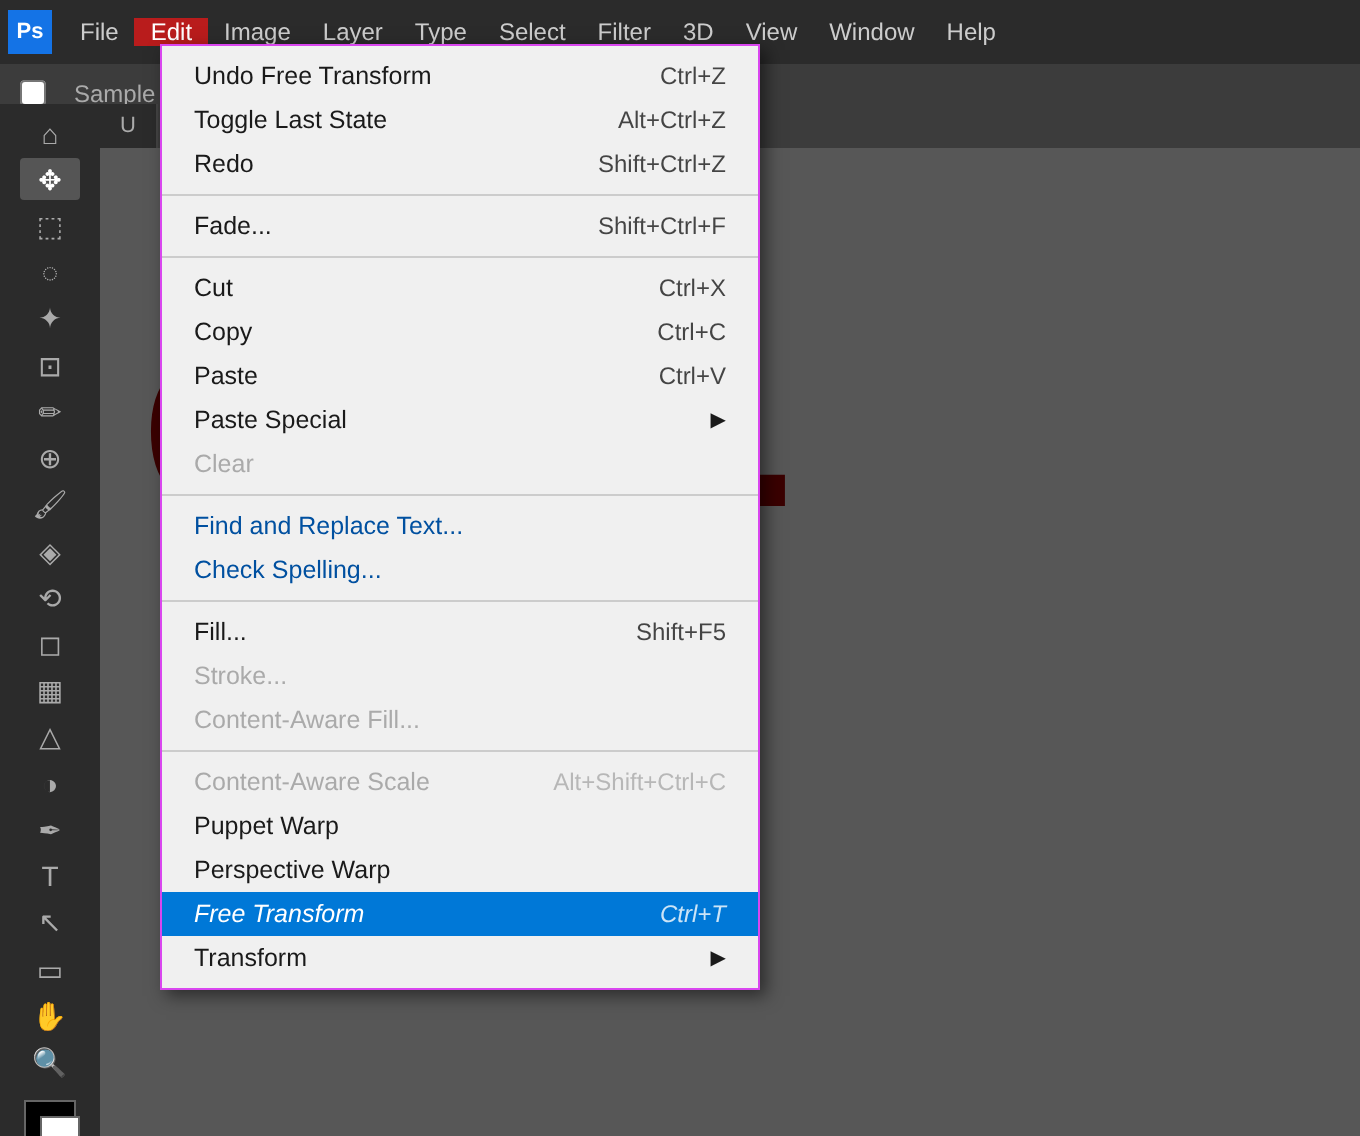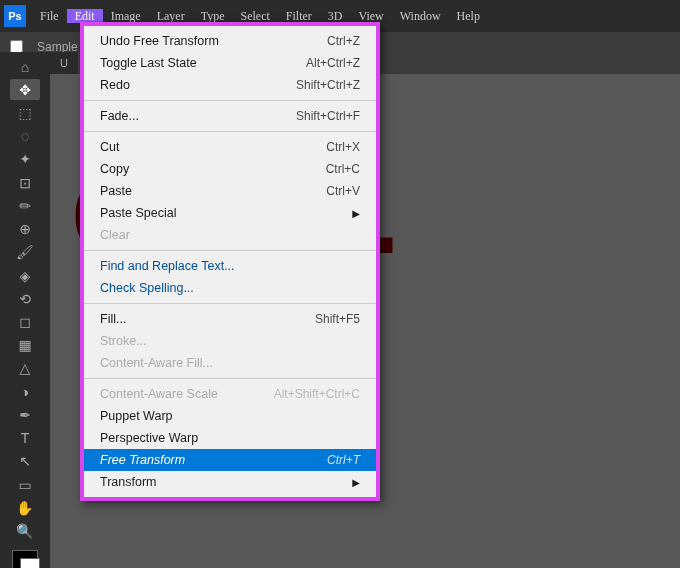--- a/index.html
+++ b/index.html
@@ -36,28 +36,27 @@
       color: white;
     }
     .menu-bar-item {
       color: #ccc;
       padding: 2px 8px;
       font-size: 12px;
       cursor: pointer;
       height: 14px;
       display: flex;
       align-items: center;
-      font-family: Liberation Serif, serif;
     }
     .menu-bar-item:hover, .menu-bar-item.active {
       background: #444;
       color: white;
     }
     .menu-bar-item.active {
-      background: #8b5cf6;
+      background: #b91c1c;
     }
 
     
     .options-bar {
       height: 30px;
       background: #3c3c3c;
       display: flex;
       align-items: center;
       padding: 0 10px;
       border-bottom: 1px solid #2a2a2a;
@@ -142,21 +141,21 @@
       top: 50px;
     }
 
     
     .dropdown-menu {
       position: absolute;
       top: 22px;
       left: 80px;
       width: 300px;
       background: #f0f0f0;
-      border: 4px solid #d946ef;
+      border: 1px solid #d946ef;
       box-shadow: 3px 3px 8px rgba(0,0,0,0.5);
       z-index: 200;
       padding: 4px 0;
     }
     .menu-item {
       display: flex;
       align-items: center;
       justify-content: space-between;
       padding: 3px 16px 3px 16px;
       color: #1a1a1a;

